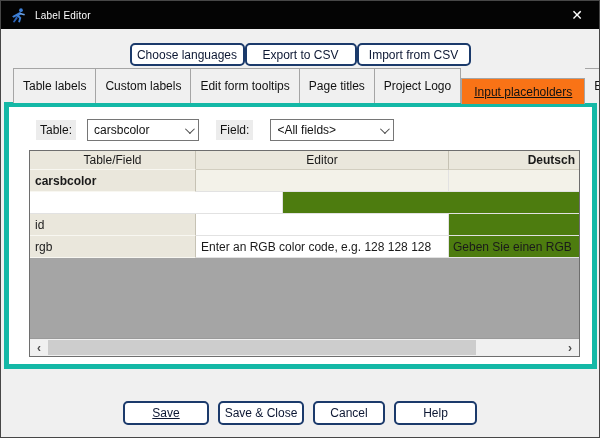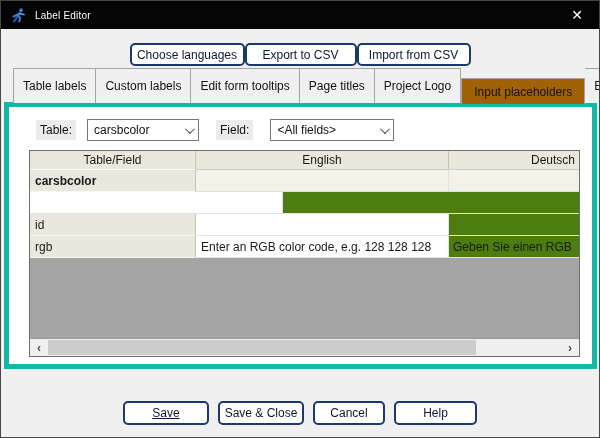--- a/index.html
+++ b/index.html
@@ -65,27 +65,28 @@
     border: 1px solid #a5a5a5;
     border-bottom: none;
     border-left: none;
     display: flex; align-items: center;
     white-space: nowrap;
     color: #111111;
   }
   .tab:first-child { border-left: 1px solid #a5a5a5; }
   .tab.active {
     height: 26px;
-    background: #a16207;
+    background: #f97316;
     border: 1px solid #a5a5a5;
     border-bottom: none;
     padding: 4px 12px;
     margin-bottom: -1px;
     position: relative;
     z-index: 4;
+    text-decoration: underline;
   }
   
   .panel {
     position: absolute; left: 3px; top: 101px;
     width: 593px; height: 267px;
     background: #ffffff;
     border: 5px solid #14b8a6;
     z-index: 2;
   }
   .filter-row {
@@ -150,21 +151,21 @@
   }
   .c-de {
     flex: 1 1 auto;
     background: #4d7c0f;
     border-bottom: 1px solid #e2e2e2;
     display: flex; align-items: center;
     padding: 0 4px;
     overflow: hidden; white-space: nowrap;
   }
   .g-head .c-en { background: #eae7dc; justify-content: center; border-right-color: #c6c2b4; border-bottom-color: #d2cec0; }
-  .g-head .c-de { background: #eae7dc; justify-content: flex-end; border-bottom-color: #d2cec0; }
+  .g-head .c-de { background: #eae7dc; justify-content: flex-end; border-bottom-color: #d2cec0; font-weight: bold; }
   .row-table .c-field { font-weight: bold; }
   .row-table .c-en, .row-table .c-de { background: #f3f2e9; }
   .g-filler { flex: 1 1 auto; background: #a5a5a5; }
   
   .hscroll {
     flex: 0 0 18px;
     background: #f0f0f0;
     border-top: 1px solid #9a9a9a;
     display: flex; align-items: stretch;
     position: relative;
@@ -237,21 +238,21 @@
       <div class="combo field-combo">
         <span class="combo-value">&lt;All fields&gt;</span>
         <span class="chev"></span>
       </div>
     </div>
 
     <div class="grid">
 
       <div class="g-row g-head">
         <div class="c-field">Table/Field</div>
-        <div class="c-en">English</div>
+        <div class="c-en">Editor</div>
         <div class="c-de">Deutsch</div>
       </div>
 
       <div class="g-row g-data row-table">
         <div class="c-field">carsbcolor</div>
         <div class="c-en"></div>
         <div class="c-de"></div>
       </div>
 
       <div class="g-row g-data">

